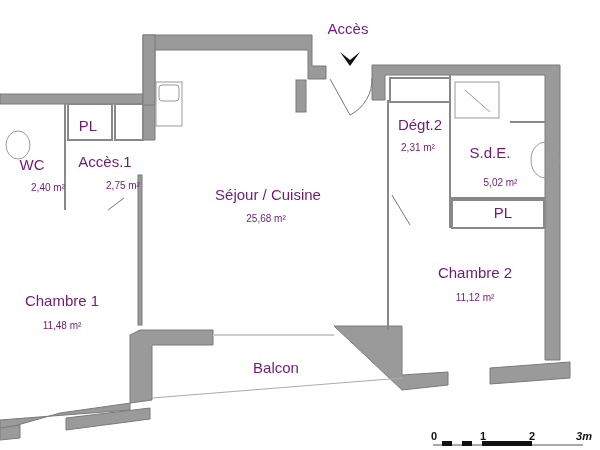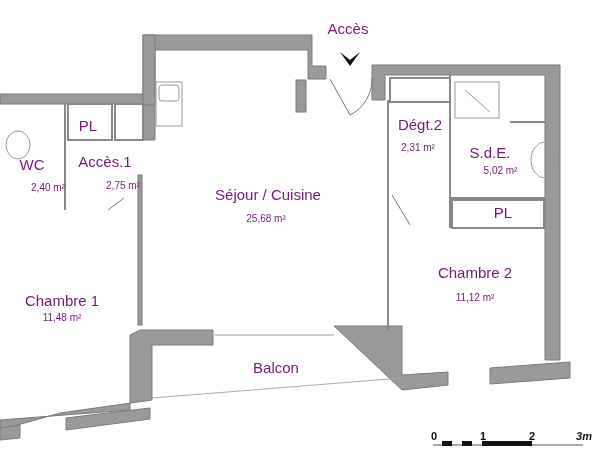--- a/index.html
+++ b/index.html
@@ -84,26 +84,26 @@
 
 <div class="lbl room" style="left:88px; top:117px;">PL</div>
 
 <div class="lbl room" style="left:268px; top:186px;">Séjour / Cuisine</div>
 <div class="lbl area" style="left:266px; top:213px;">25,68 m²</div>
 
 <div class="lbl room" style="left:420px; top:116px;">Dégt.2</div>
 <div class="lbl area" style="left:418px; top:142px;">2,31 m²</div>
 
 <div class="lbl room" style="left:490px; top:144px;">S.d.E.</div>
-<div class="lbl area" style="left:490px; top:165px;padding-left:21px;">5,02 m²</div>
+<div class="lbl area" style="left:490px; top:177px;padding-left:21px;">5,02 m²</div>
 
 <div class="lbl room" style="left:503px; top:204px;">PL</div>
 
 <div class="lbl room" style="left:62px; top:284px;margin-top:8px;">Chambre 1</div>
-<div class="lbl area" style="left:62px; top:312px;">11,48 m²</div>
+<div class="lbl area" style="left:62px; top:320px;">11,48 m²</div>
 
 <div class="lbl room" style="left:475px; top:264px;">Chambre 2</div>
 <div class="lbl area" style="left:475px; top:292px;">11,12 m²</div>
 
 <div class="lbl room" style="left:276px; top:359px;text-align:center;">Balcon</div>
 
 <div class="scale-num" style="left:434px; top:430px;">0</div>
 <div class="scale-num" style="left:483px; top:430px;">1</div>
 <div class="scale-num" style="left:532px; top:430px;">2</div>
 <div class="scale-num" style="left:584px; top:430px;font-style:italic;">3m</div>

